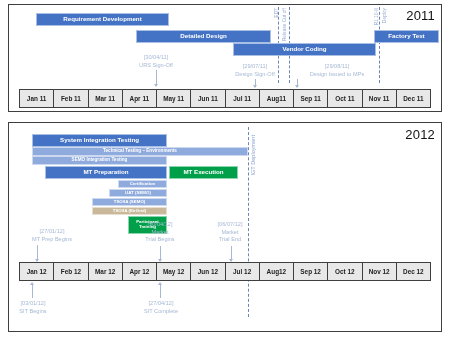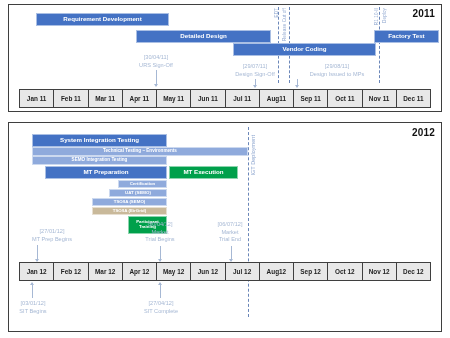--- a/index.html
+++ b/index.html
@@ -3,21 +3,21 @@
 <meta charset="utf-8">
 <style>
   html,body{margin:0;padding:0;background:#ffffff;}
   body{font-family:"Liberation Sans",sans-serif;width:450px;height:338px;overflow:hidden;}
   .page{position:relative;width:450px;height:338px;}
 
   .panel{position:absolute;left:8px;border:1px solid #3f3f3f;background:#ffffff;box-sizing:border-box;}
   #panel-2011{top:4px;width:434px;height:108px;}
   #panel-2012{top:122px;width:434px;height:210px;}
 
-  .year{position:absolute;right:6px;top:3px;font-size:10px;font-weight:bold;color:#111;letter-spacing:.2px;}
+  .year{position:absolute;right:6px;top:3px;font-size:13px;font-weight:normal;color:#111;letter-spacing:.2px;}
   #panel-2012 .year{top:4px;}
 
   .bar{position:absolute;height:13px;box-sizing:border-box;border:1px solid rgba(255,255,255,.55);
        display:flex;align-items:center;justify-content:center;color:#ffffff;font-weight:bold;
        font-size:6.2px;white-space:nowrap;overflow:hidden;line-height:1;}
   .bar.blue{background:#4472c4;}
   .bar.lightblue{background:#8faadc;}
   .bar.green{background:#00a04b;}
   .bar.tan{background:#c9b99a;color:#ffffff;}
   .bar.tiny{font-size:4.6px;height:9px;}

